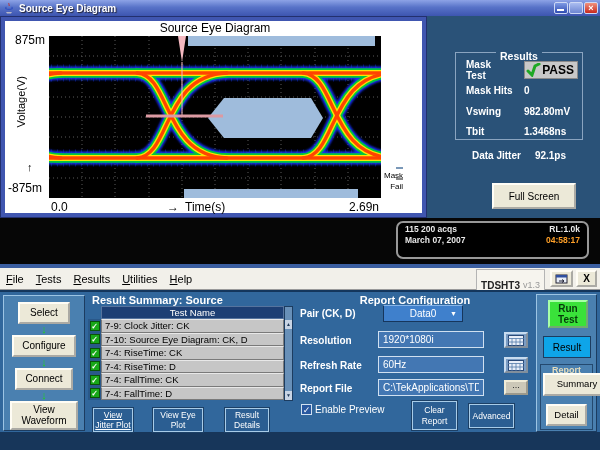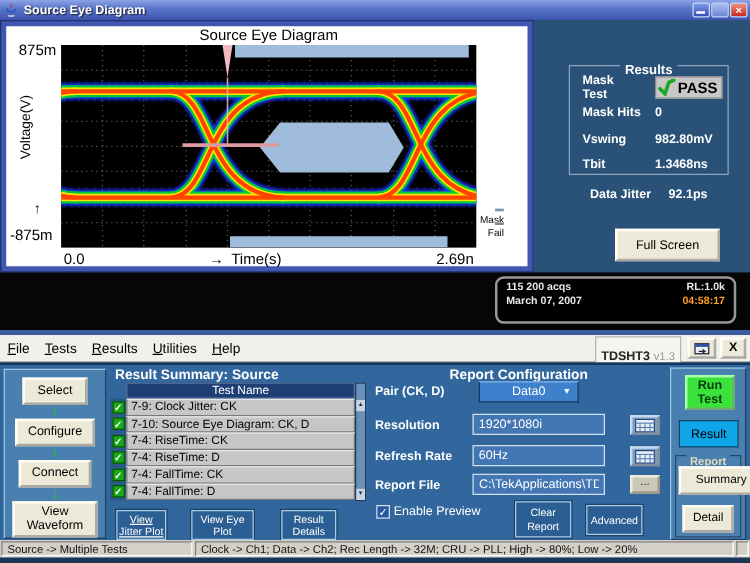--- a/index.html
+++ b/index.html
@@ -437,19 +437,14 @@
       <div class="runbtn">Run Test</div>
       <div class="resbtn">Result</div>
       <div class="repgroup">
         <div class="gl"><span>Report</span></div>
         <div class="beigebtn" style="left:2px;top:8px;width:68px;height:23px;">Summary</div>
         <div class="beigebtn" style="left:5px;top:39px;width:41px;height:22px;">Detail</div>
       </div>
     </div>
   </div>
 
-  <div class="statusbar">
-    <div class="scell c1">Source -&gt; Multiple Tests</div>
-    <div class="scell c2">Clock -&gt; Ch1; Data -&gt; Ch2; Rec Length -&gt; 32M; CRU -&gt; PLL; High -&gt; 80%; Low -&gt; 20%</div>
-    <div class="scell c3"></div>
-  </div>
 
 </div>
 
 </body></html>

